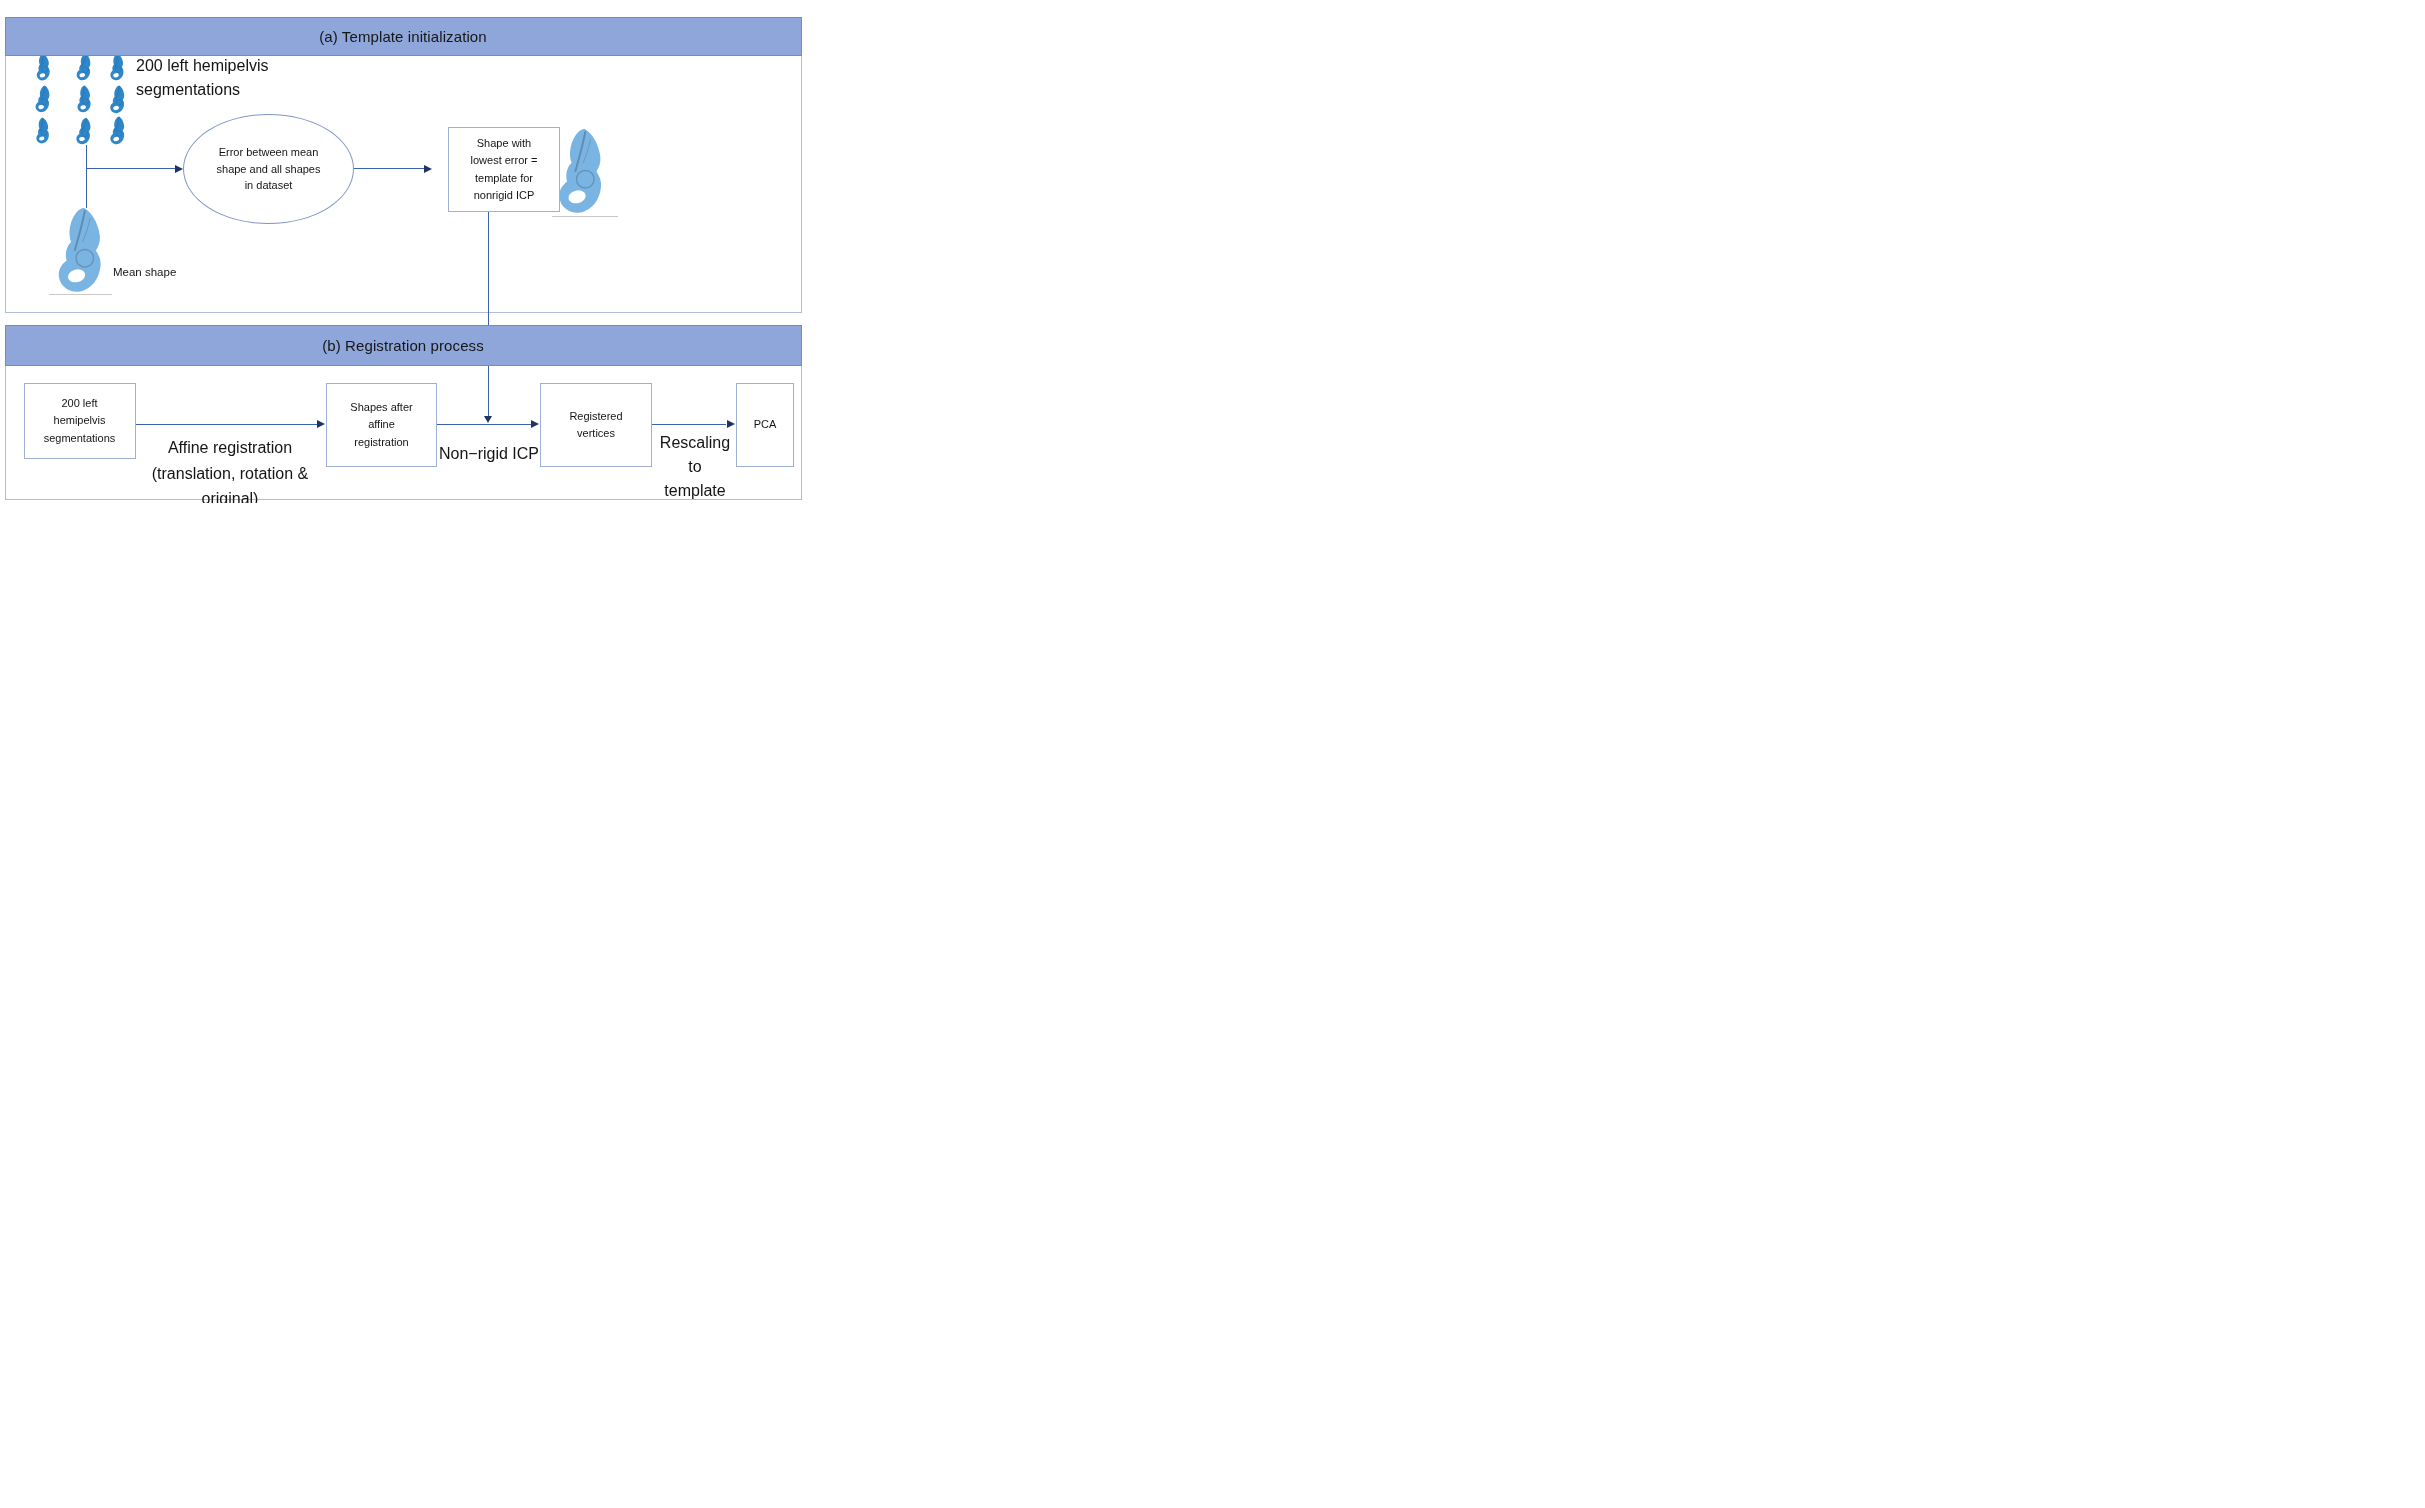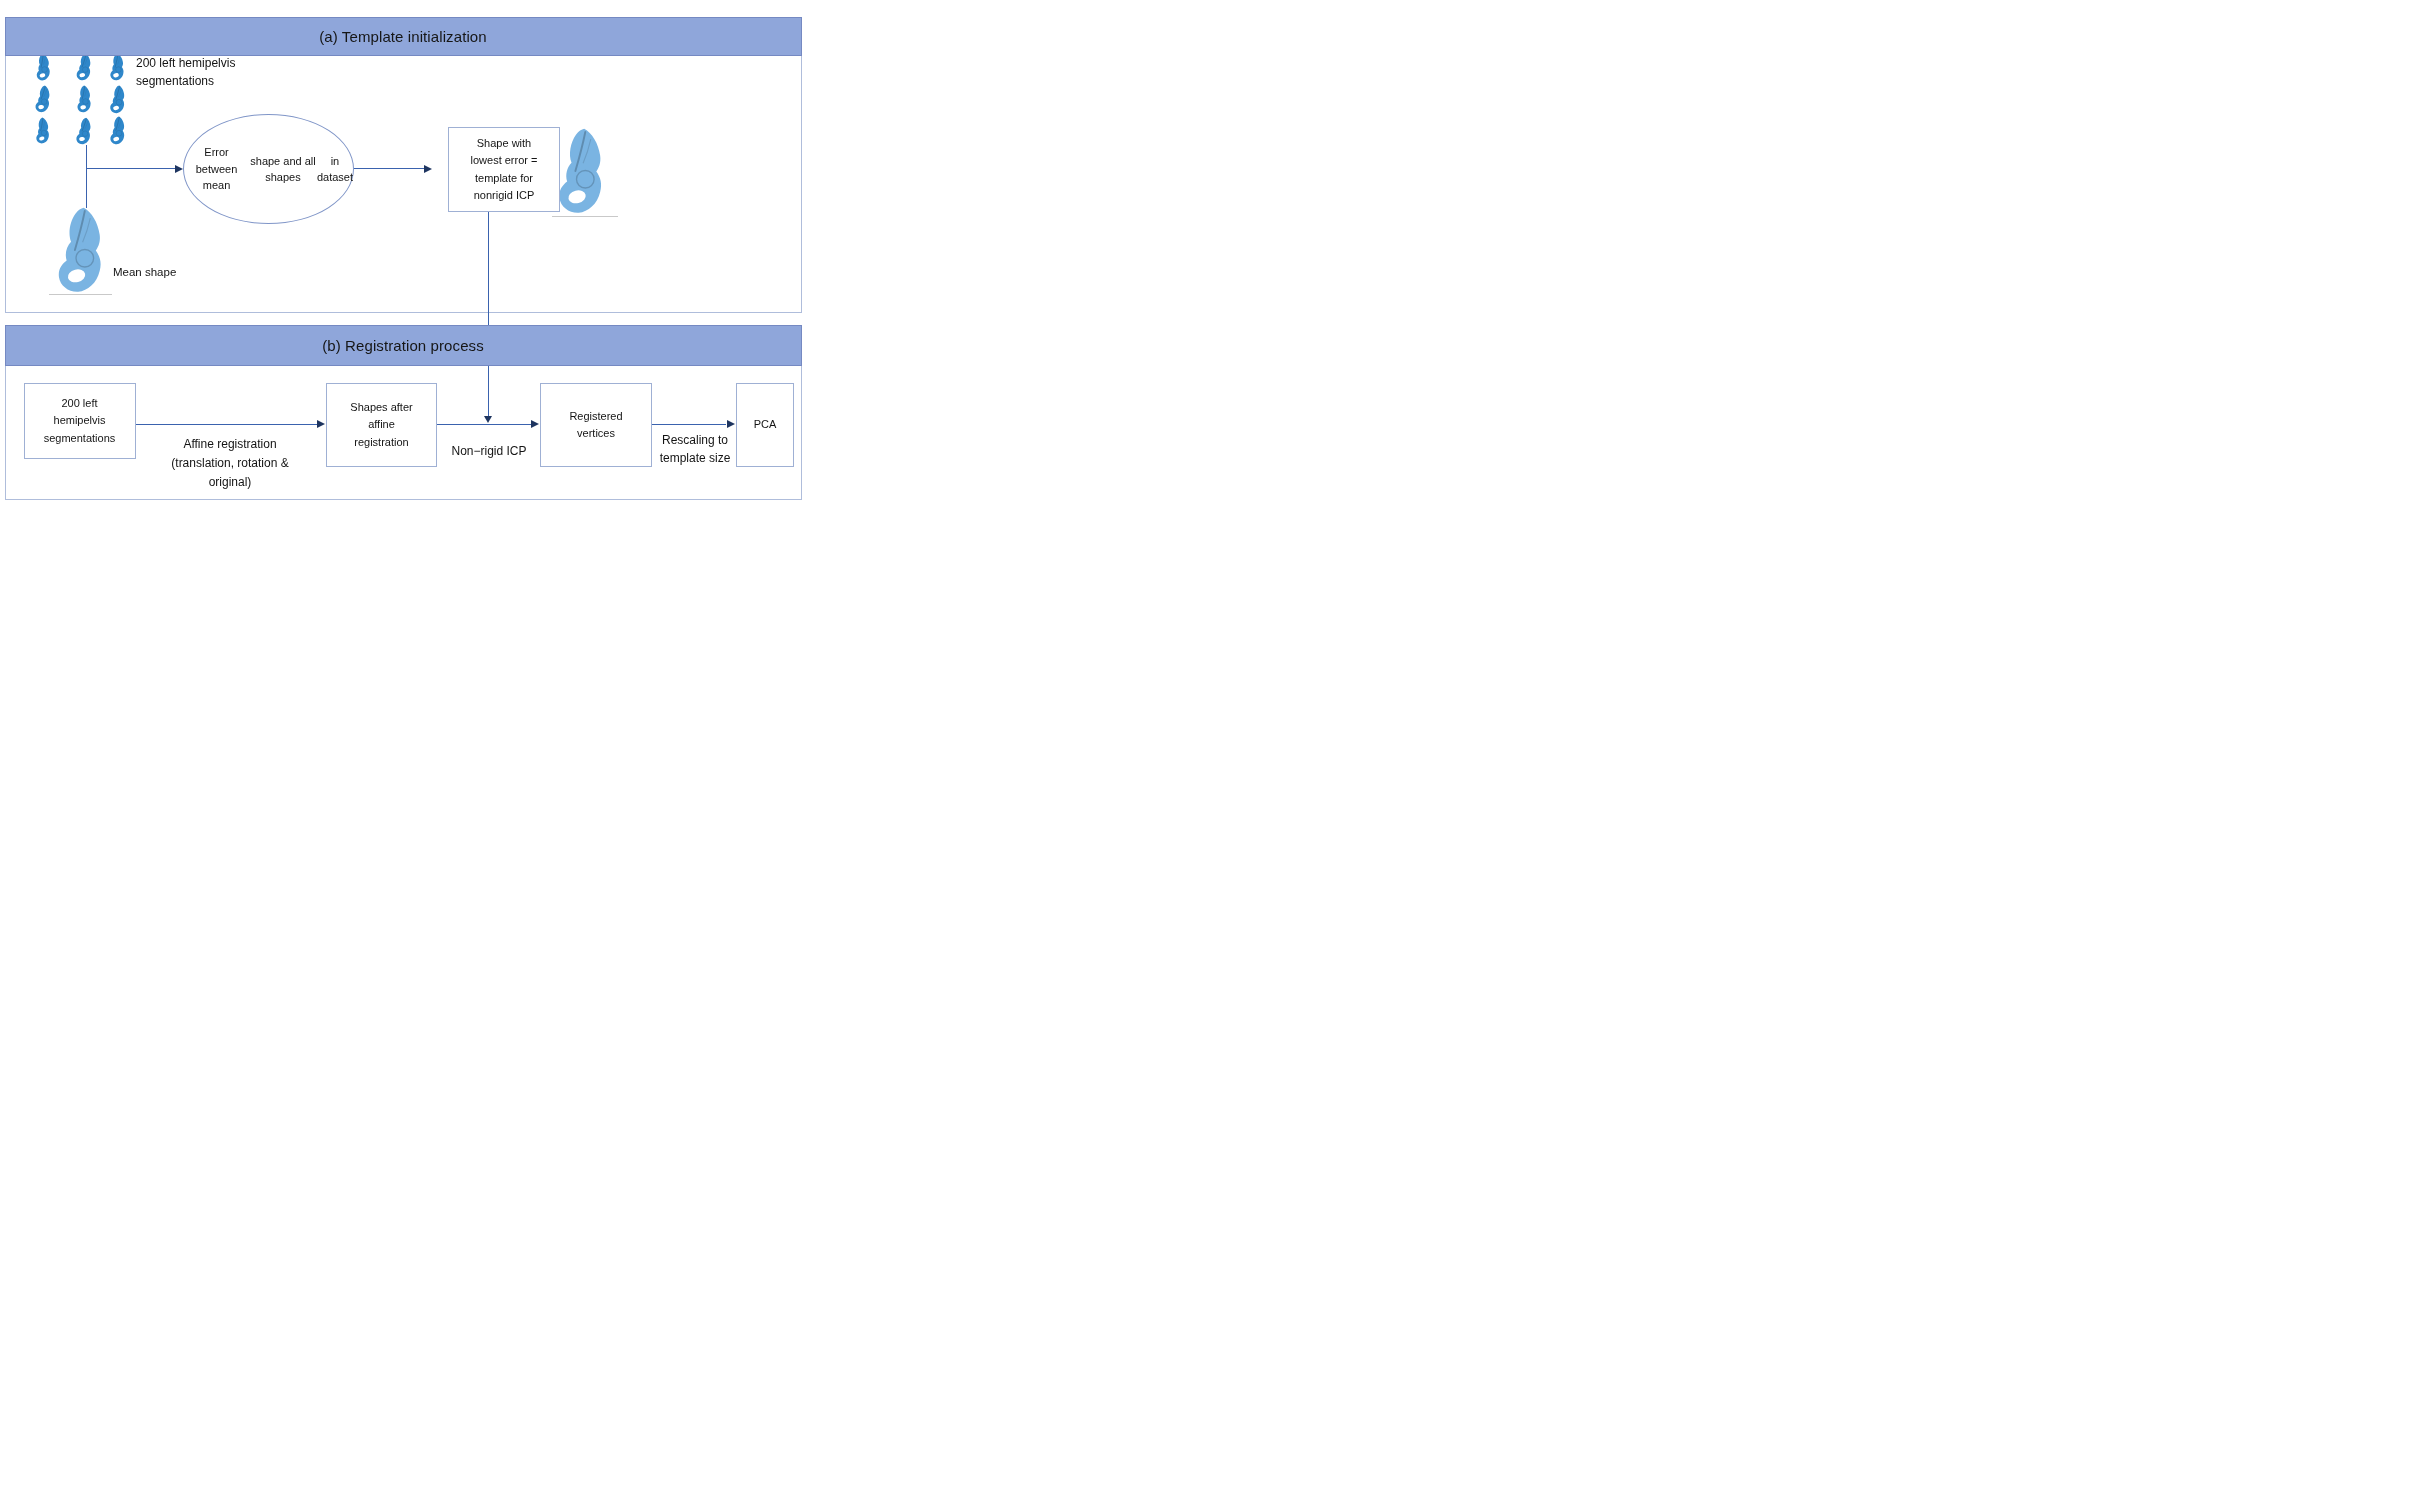--- a/index.html
+++ b/index.html
@@ -16,32 +16,32 @@
   }
   .banner-a{top:5.6px;height:39px;margin-top:11px;}
   .banner-b{top:325px;height:41px;}
   .panel-body{
     position:absolute;left:4.5px;width:797px;border:0.8px solid #AFBDDB;border-top:none;
     box-sizing:border-box;background:transparent;z-index:0;
   }
   .panel-a-body{top:45px;height:268px;}
   .panel-b-body{top:366px;height:134px;}
   
-  .t{position:absolute;font-size:12px;line-height:1.5;color:#141414;}
+  .t{position:absolute;font-size:16px;line-height:1.5;color:#141414;}
   .center{text-align:center;}
   
   .node-box{
     position:absolute;background:#ffffff;border:0.8px solid #9FB0D4;box-sizing:border-box;
     display:flex;flex-direction:column;align-items:center;justify-content:center;
     font-size:11px;line-height:1.55;text-align:center;z-index:4;
   }
   .ellipse{
     position:absolute;left:183px;top:114px;width:171px;height:110px;border-radius:50%;
     border:0.6px solid #8096C8;background:#ffffff;box-sizing:border-box;
-    display:flex;flex-direction:row;align-items:center;justify-content:center;
+    display:flex;flex-direction:column;align-items:center;justify-content:center;
     font-size:11px;line-height:1.5;text-align:center;z-index:4;
   }
   
   .hline{position:absolute;height:1.4px;background:#3A62AE;z-index:1;}
   .vline{position:absolute;width:1.4px;background:#3A62AE;z-index:1;}
   .head-right{
     position:absolute;width:0;height:0;z-index:2;
     border-left:8.4px solid #1E3560;border-top:4.5px solid transparent;border-bottom:4.5px solid transparent;
   }
   .head-down{

